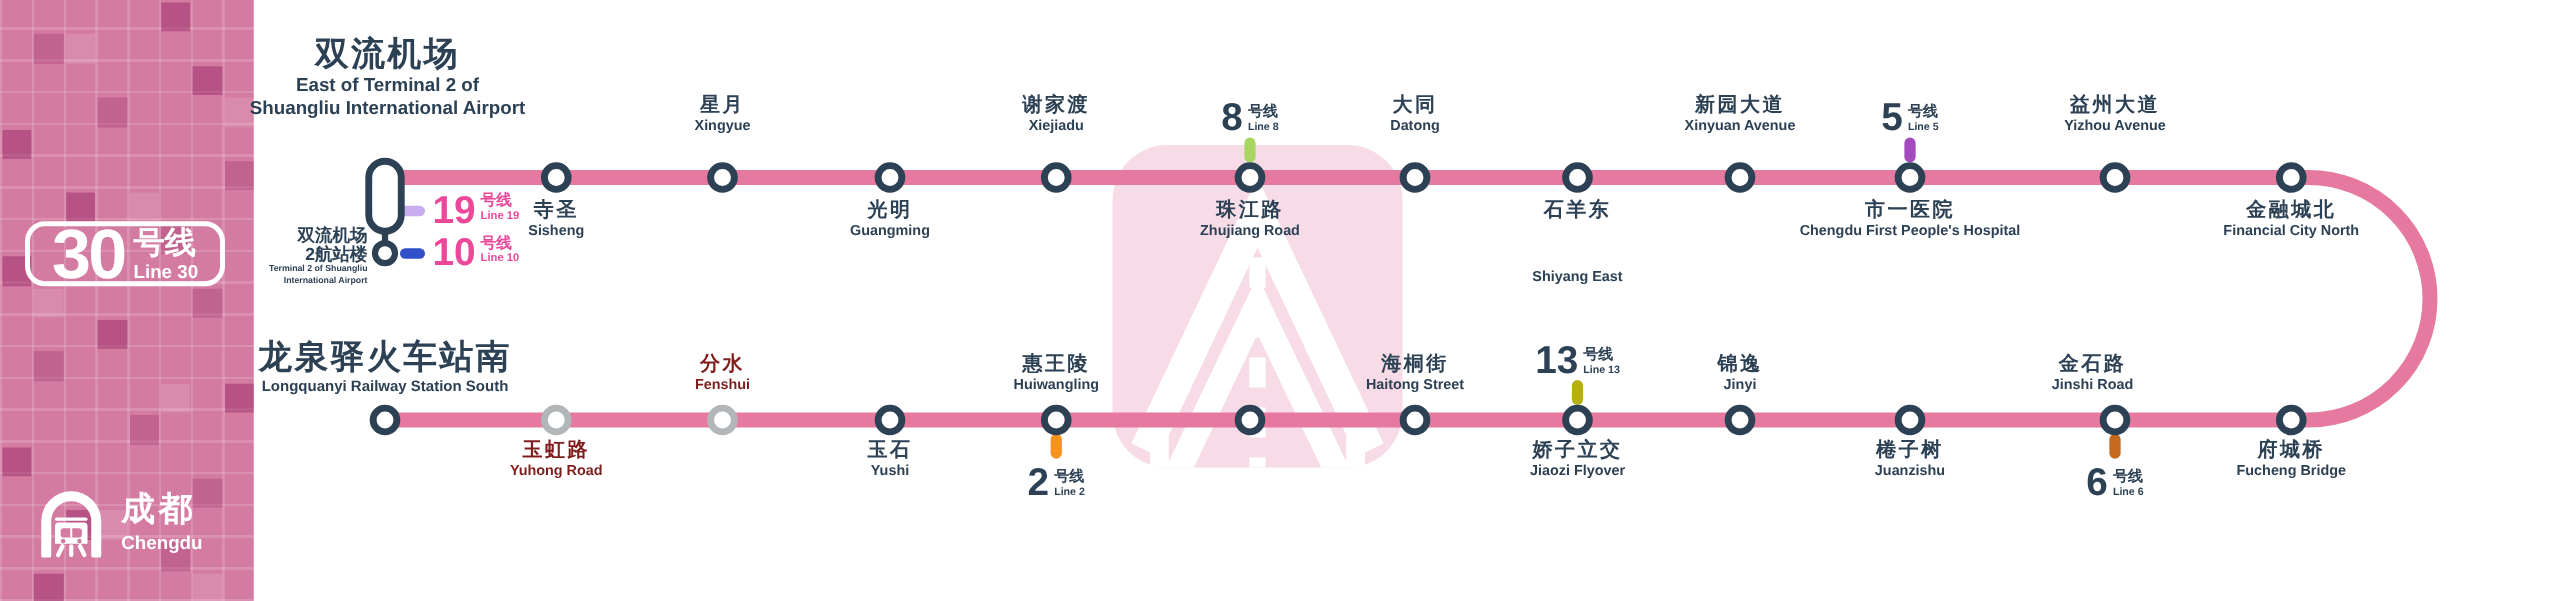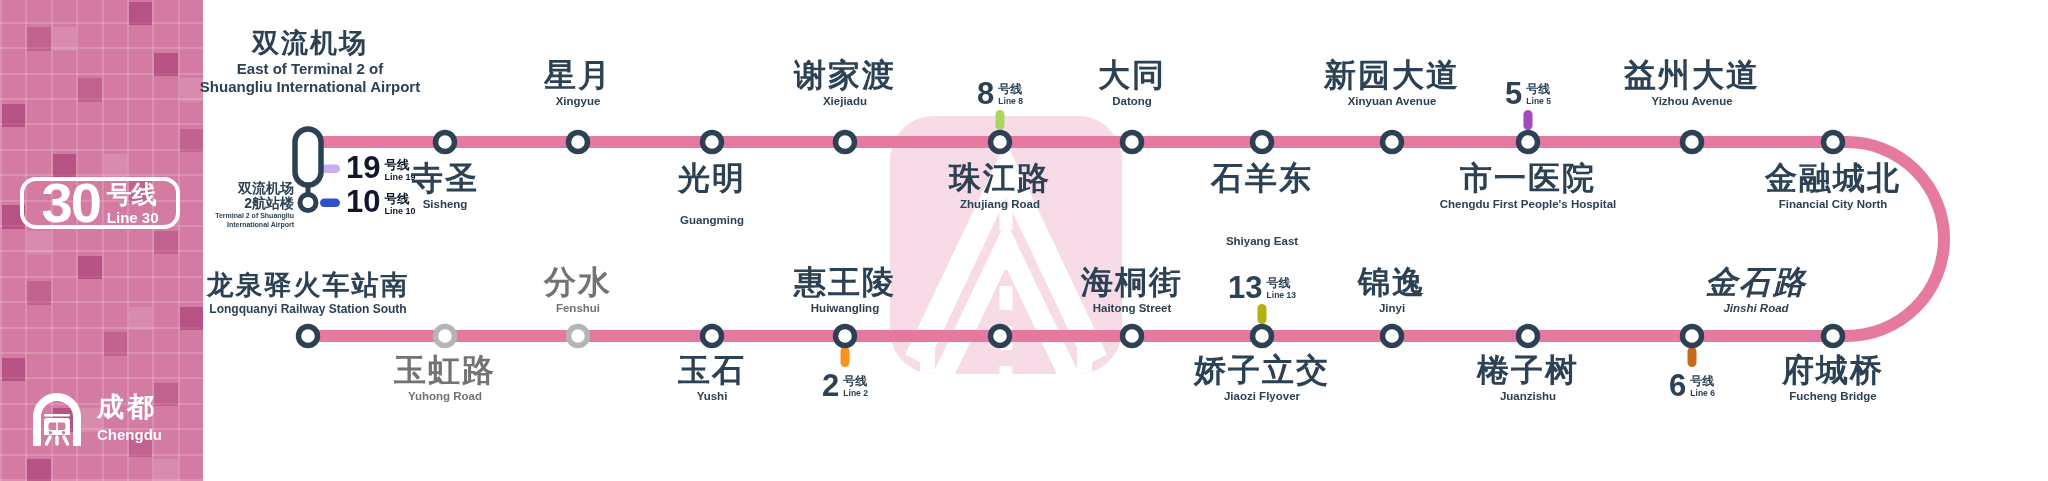--- a/index.html
+++ b/index.html
@@ -20,41 +20,41 @@
   .badge .en{font-size:15px;font-weight:600;margin-top:3px;}
   .brand{position:absolute;left:30px;top:390px;display:flex;align-items:center;gap:13px;color:#fff;}
   .brand .stack{display:flex;flex-direction:column;line-height:1;}
   .brand .zh{font-size:27px;font-weight:700;letter-spacing:3px;}
   .brand .en{font-size:15px;font-weight:700;margin-top:6px;}
   
   .mapsvg{position:absolute;left:0;top:0;}
   .labels{position:absolute;left:0;top:0;width:100%;height:100%;}
   .st-label{position:absolute;display:flex;flex-direction:column;align-items:center;
     transform:translateX(-50%);white-space:nowrap;color:#2D4155;text-align:center;}
-  .st-label .zh{font-size:32px;font-weight:700;letter-spacing:2px;line-height:1.15;}
+  .st-label .zh{font-size:16px;font-weight:700;letter-spacing:2px;line-height:1.15;}
   .st-label .en{font-size:11.5px;font-weight:700;margin-top:1px;}
-  .st-label.gray{color:#737373;}
+  .st-label.gray{color:#7f1d1d;}
   .st-label.terminus .zh{font-size:27px;letter-spacing:2px;}
   .st-label.terminus .en{font-size:12px;}
   .xfer{position:absolute;display:flex;align-items:center;gap:4px;transform:translateX(-50%);
     color:#2D4155;white-space:nowrap;}
   .xfer .num{font-size:31px;font-weight:700;line-height:.9;}
   .xfer .stack{display:flex;flex-direction:column;align-items:flex-start;line-height:1;}
   .xfer .zh{font-size:12px;font-weight:700;}
   .xfer .en{font-size:8.5px;font-weight:700;margin-top:2px;}
   
   .term-top{position:absolute;left:310px;top:28px;transform:translateX(-50%);
     display:flex;flex-direction:column;align-items:center;color:#2D4155;white-space:nowrap;}
   .term-top .zh{font-size:27px;font-weight:700;letter-spacing:2px;line-height:1.18;}
   .term-top .en{font-size:15px;font-weight:700;line-height:1.2;}
   .apt-label{position:absolute;left:160px;top:181px;width:134px;text-align:right;color:#2D4155;
     white-space:nowrap;}
   .apt-label .zh{font-size:14px;font-weight:700;line-height:1.1;}
   .apt-label .en{font-size:7px;font-weight:700;line-height:1.25;}
-  .apt-line{position:absolute;left:346px;display:flex;align-items:flex-end;gap:4px;color:#0f172a;
+  .apt-line{position:absolute;left:346px;display:flex;align-items:flex-start;gap:4px;color:#ec4899;
     white-space:nowrap;transform:translateY(-50%);}
   .apt-line .num{font-size:31px;font-weight:700;line-height:.9;}
   .apt-line .stack{display:flex;flex-direction:column;align-items:flex-start;line-height:1;}
   .apt-line .zh{font-size:12.5px;font-weight:700;}
   .apt-line .en{font-size:9px;font-weight:700;margin-top:1.5px;}
 </style>
 </head>
 <body>
 
 <div class="stage">
@@ -199,21 +199,21 @@
       </span>
     </div>
   <div class="st-label" style="left: 445px; top: 160px;">
         <span class="zh">寺圣</span>
         <span class="en">Sisheng</span>
       </div>
       <div class="st-label" style="left: 578px; bottom: 374px;">
         <span class="zh">星月</span>
         <span class="en">Xingyue</span>
       </div>
-      <div class="st-label" style="left: 712px; top: 160px; gap: 16px;">
+      <div class="st-label" style="left: 712px; top: 160px;">
         <span class="zh">光明</span>
         <span class="en">Guangming</span>
       </div>
       <div class="st-label" style="left: 845px; bottom: 374px;">
         <span class="zh">谢家渡</span>
         <span class="en">Xiejiadu</span>
       </div>
       <div class="xfer" style="left: 1000px; bottom: 373px;">
         <span class="num">8</span>
         <span class="stack">
@@ -306,21 +306,21 @@
         <span class="zh">棬子树</span>
         <span class="en">Juanzishu</span>
       </div>
       <div class="xfer" style="left: 1692px; top: 372px;">
         <span class="num">6</span>
         <span class="stack">
           <span class="zh">号线</span>
           <span class="en">Line 6</span>
         </span>
       </div>
-      <div class="st-label" style="left: 1756px; bottom: 167px; font-style: italic;">
+      <div class="st-label" style="left: 1674px; bottom: 167px;">
         <span class="zh">金石路</span>
         <span class="en">Jinshi Road</span>
       </div>
       <div class="st-label" style="left: 1833px; top: 352px;">
         <span class="zh">府城桥</span>
         <span class="en">Fucheng Bridge</span>
       </div>
     </div>
 </div>
 

